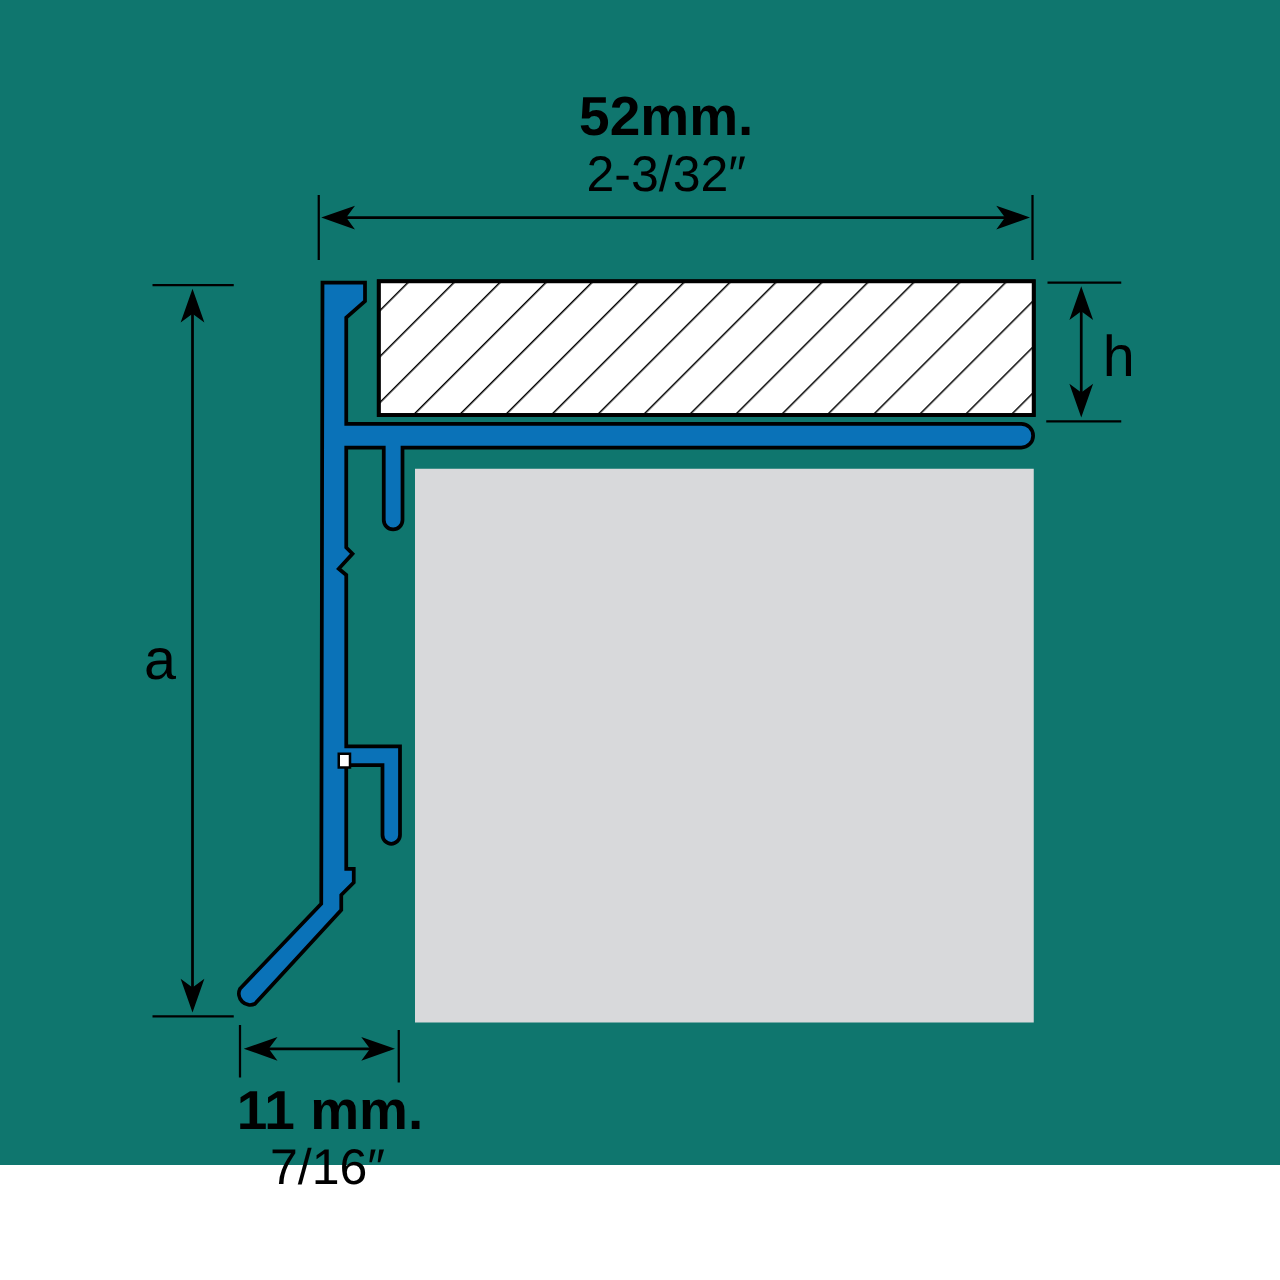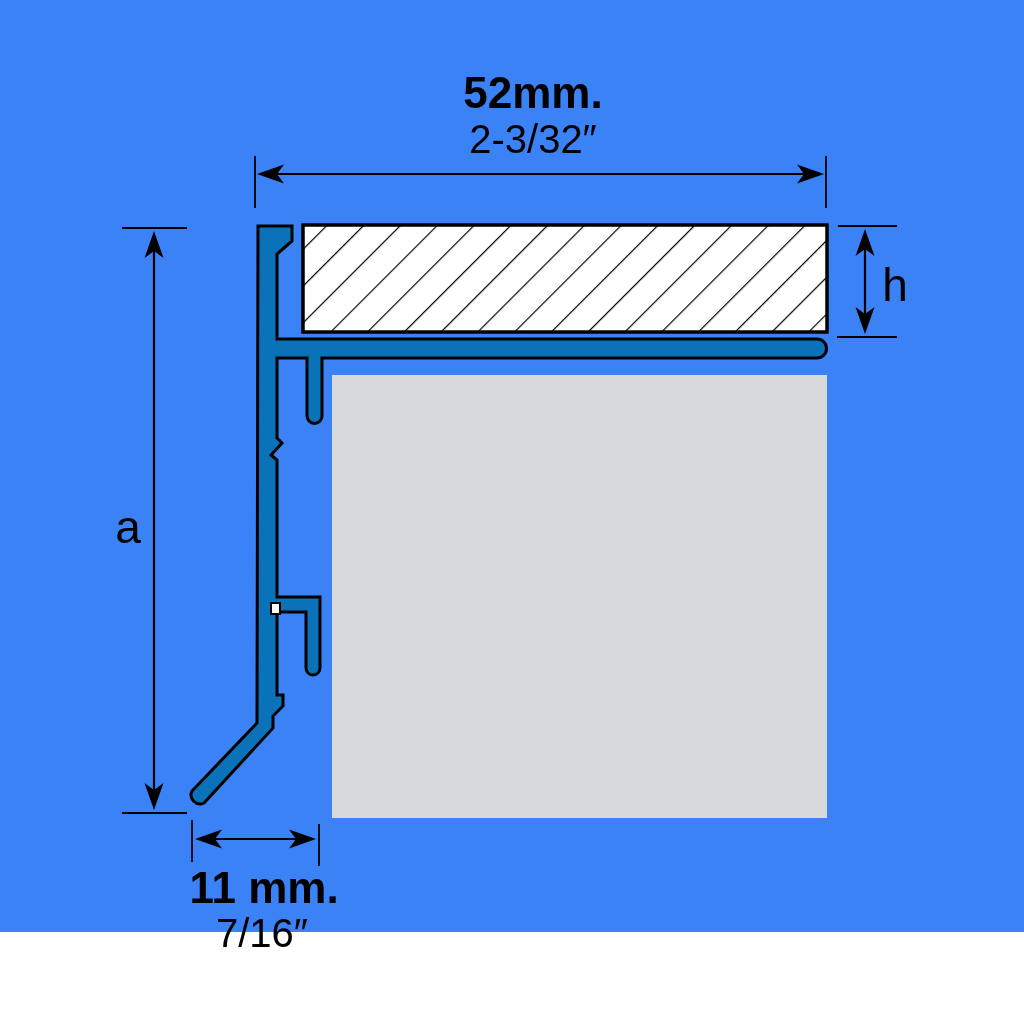--- a/index.html
+++ b/index.html
@@ -8,21 +8,21 @@
     width: 1024px;
     height: 1024px;
     background: #ffffff;
     font-family: "Liberation Sans", sans-serif;
     overflow: hidden;
   }
   #stage {
     position: relative;
     width: 1024px;
     height: 932px;
-    background: #3b82f6;
+    background: #0f766e;
   }
   svg { display: block; }
   text {
     font-family: "Liberation Sans", sans-serif;
     fill: #000000;
   }
   .dim-bold   { font-size: 44px; font-weight: 700; }
   .dim-reg    { font-size: 40px; font-weight: 400; }
   .dim-symbol { font-size: 46px; font-weight: 400; }
 </style>

